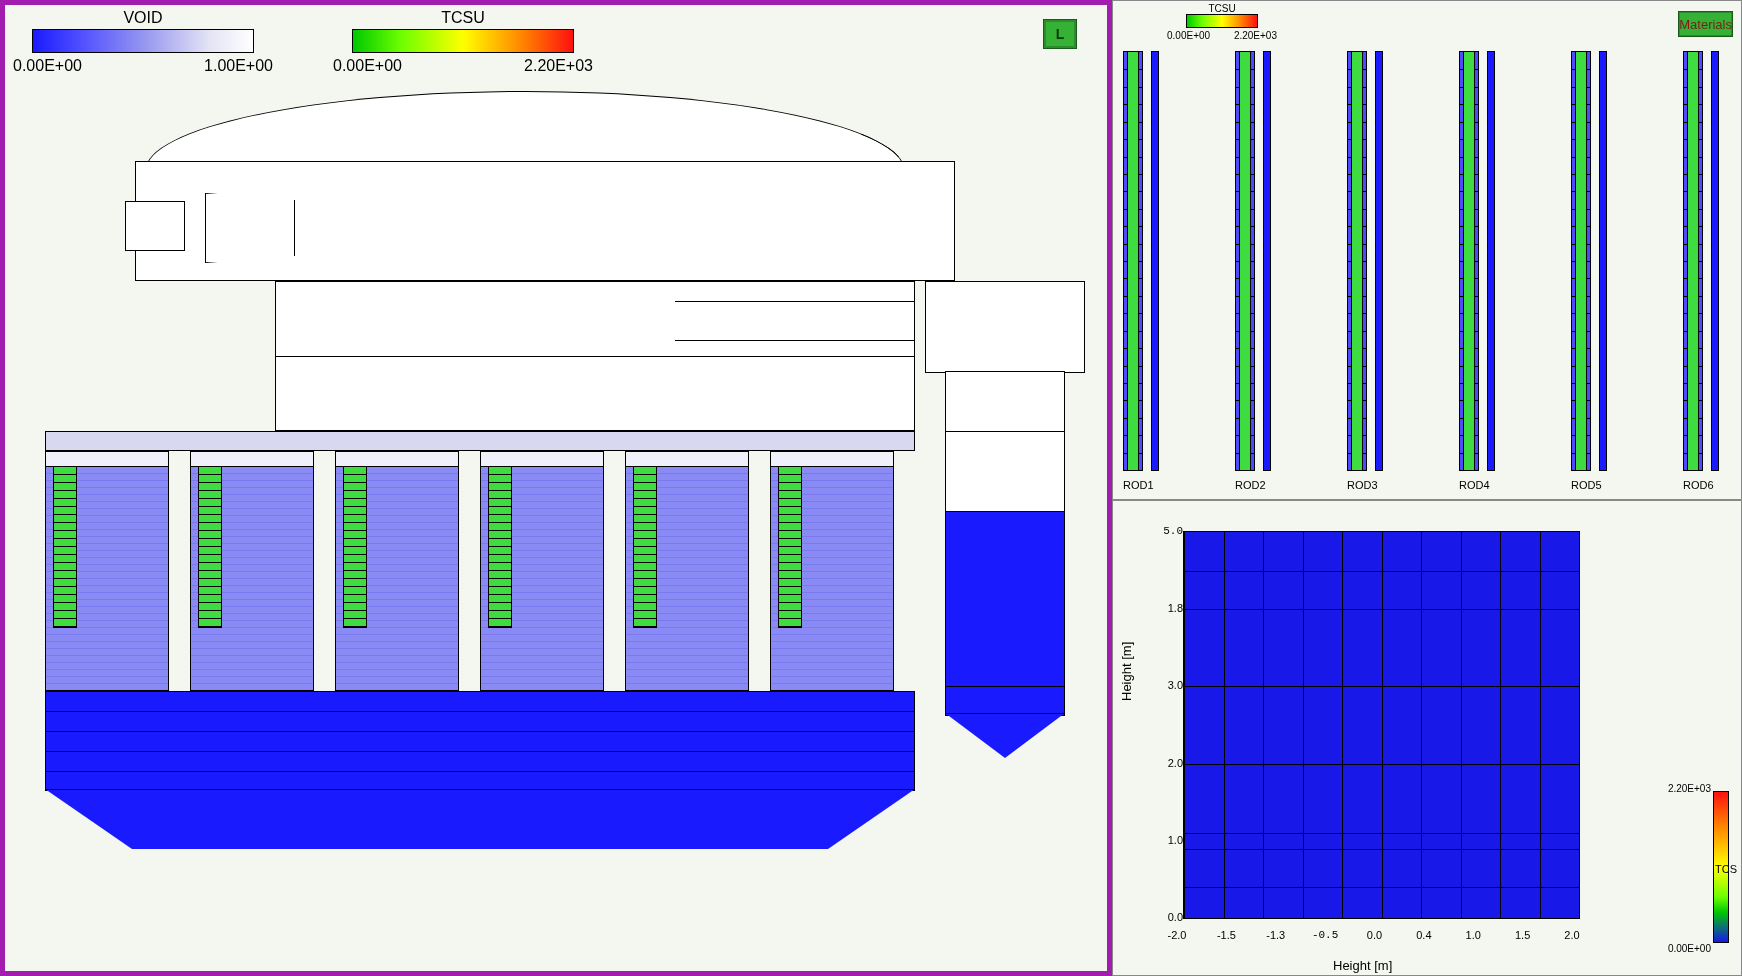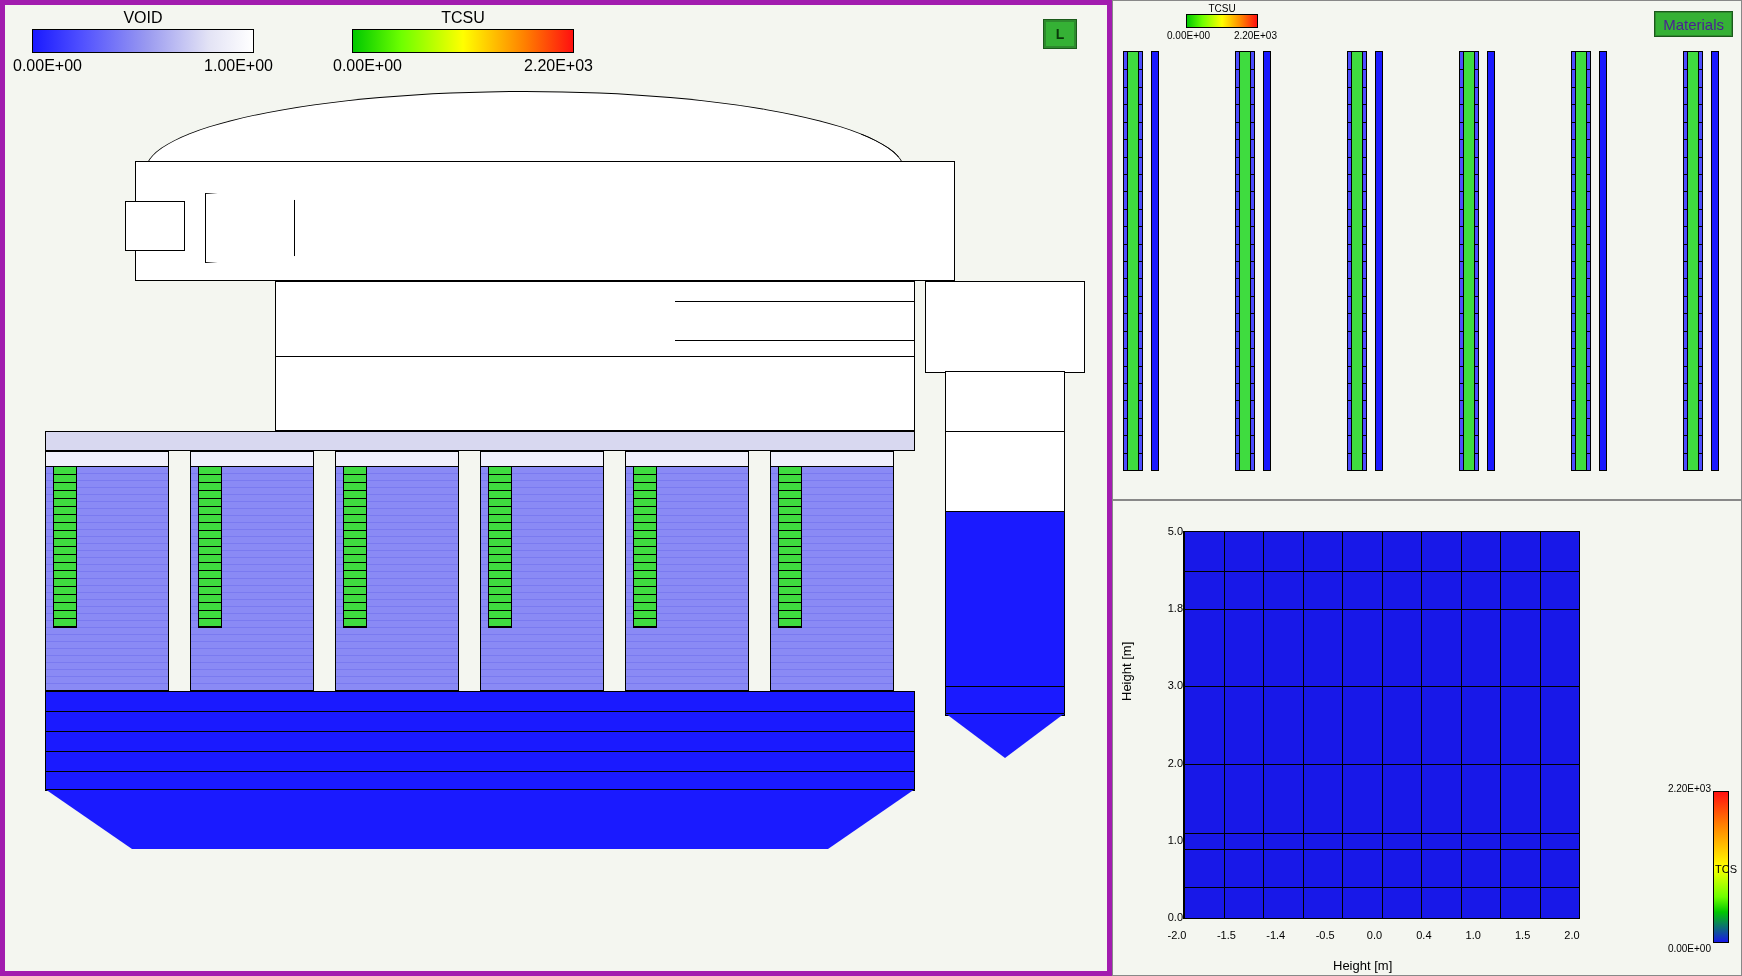--- a/index.html
+++ b/index.html
@@ -9,21 +9,21 @@
 .top-right{height:500px;border:1px solid #888;box-sizing:border-box;position:relative}
 .bottom-right{flex:1;border:1px solid #888;box-sizing:border-box;position:relative}
 .legends{position:absolute;top:0;left:0;display:flex;gap:60px;padding:4px 8px;align-items:flex-start}
 .legend{display:flex;flex-direction:column;align-items:center}
 .legend-title{font-size:16px;margin-bottom:2px}
 .bar{width:220px;height:22px;border:1px solid #000}
 .void-bar{background:linear-gradient(90deg,#1a1aff 0%,#5050ff 22%,#9a9af0 52%,#e3e3f5 80%,#ffffff 100%)}
 .tcsu-bar{background:linear-gradient(90deg,#00c800 0%,#6eff00 22%,#ffff00 50%,#ff8000 78%,#ff1010 100%)}
 .bar-labels{width:260px;display:flex;justify-content:space-between;font-size:16px;margin-top:4px}
 .l-btn{position:absolute;top:14px;right:30px;width:32px;height:28px;background:#35b135;border:1px solid #1a5a1a;box-shadow:inset 0 0 0 2px #2e8b2e;display:flex;align-items:center;justify-content:center;font-weight:bold;color:#0a3a0a;font-size:14px;cursor:pointer}
-.mat-btn{position:absolute;top:10px;right:8px;height:24px;padding:0 8px;background:#35b135;border:1px solid #1a5a1a;box-shadow:inset 0 0 0 1px #2e8b2e;display:flex;align-items:center;font-size:15px;color:#4c1d95;cursor:pointer}
+.mat-btn{position:absolute;top:10px;right:8px;height:24px;padding:0 0;background:#35b135;border:1px solid #1a5a1a;box-shadow:inset 0 0 0 1px #2e8b2e;display:flex;align-items:center;font-size:13px;color:#7f1d1d;cursor:pointer}
 .tr-legend{position:absolute;top:2px;left:54px;display:flex;flex-direction:column;align-items:center;font-size:10px}
 .tr-legend .bar{width:70px;height:12px}
 .tr-labels{width:110px;display:flex;justify-content:space-between;font-size:10px;margin-top:2px}
 .rods{position:absolute;top:50px;left:10px;right:10px;bottom:28px;display:flex;justify-content:space-between}
 .rod-pair{width:48px;height:100%;position:relative}
 .rod-green{position:absolute;top:0;bottom:0;left:0;width:18px;background:#4c4cff;border:1px solid #000}
 .rod-green::after{content:"";position:absolute;left:3px;right:3px;top:0;bottom:0;background:#3fdc3f;border-left:1px solid #000;border-right:1px solid #000}
 .rod-blue{position:absolute;top:0;bottom:0;left:28px;width:6px;background:#1a1aff;border:1px solid #000}
 .seg{position:absolute;left:0;right:0;height:1px;background:#000}
 .rod-labels{position:absolute;left:10px;right:10px;bottom:8px;display:flex;justify-content:space-between;font-size:11px}
@@ -321,31 +321,39 @@
               <div class="seg" style="top: 75%;"></div>
               <div class="seg" style="top: 79.1667%;"></div>
               <div class="seg" style="top: 83.3333%;"></div>
               <div class="seg" style="top: 87.5%;"></div>
               <div class="seg" style="top: 91.6667%;"></div>
               <div class="seg" style="top: 95.8333%;"></div>
             </div>
             <div class="rod-blue"></div>
           </div>
         </div>
+      <div class="rod-labels">
+          <span>ROD1</span>
+          <span>ROD2</span>
+          <span>ROD3</span>
+          <span>ROD4</span>
+          <span>ROD5</span>
+          <span>ROD6</span>
+        </div>
     </div>
 
     <div class="bottom-right">
       <div class="ylabel">Height [m]</div>
       <div class="axis-y">
           <div class="tick" style="top: 100%;">0.0</div>
           <div class="tick" style="top: 80%;">1.0</div>
           <div class="tick" style="top: 60%;">2.0</div>
           <div class="tick" style="top: 40%;">3.0</div>
           <div class="tick" style="top: 20%;">1.8</div>
-          <div class="tick" style="top: 0%;">5.0</div>
+          <div class="tick" style="top: 0%; font-family: Liberation Mono, monospace;">5.0</div>
         </div>
       <div class="heatmap">
           <div class="gridline" style="top: 0px; bottom: 0px; width: 1px; left: 0%;"></div>
           <div class="gridline" style="top: 0px; bottom: 0px; width: 1px; left: 10%;"></div>
           <div class="gridline" style="top: 0px; bottom: 0px; width: 1px; left: 20%;"></div>
           <div class="gridline" style="top: 0px; bottom: 0px; width: 1px; left: 30%;"></div>
           <div class="gridline" style="top: 0px; bottom: 0px; width: 1px; left: 40%;"></div>
           <div class="gridline" style="top: 0px; bottom: 0px; width: 1px; left: 50%;"></div>
           <div class="gridline" style="top: 0px; bottom: 0px; width: 1px; left: 60%;"></div>
           <div class="gridline" style="top: 0px; bottom: 0px; width: 1px; left: 70%;"></div>
@@ -357,22 +365,22 @@
           <div class="gridline" style="left: 0px; right: 0px; height: 1px; top: 82%;"></div>
           <div class="gridline" style="left: 0px; right: 0px; height: 1px; top: 78%;"></div>
           <div class="gridline" style="left: 0px; right: 0px; height: 1px; top: 60%;"></div>
           <div class="gridline" style="left: 0px; right: 0px; height: 1px; top: 40%;"></div>
           <div class="gridline" style="left: 0px; right: 0px; height: 1px; top: 20%;"></div>
           <div class="gridline" style="left: 0px; right: 0px; height: 1px; top: 10%;"></div>
         </div>
       <div class="axis-x">
           <div class="tick" style="left: 0%;">-2.0</div>
           <div class="tick" style="left: 12.5%;">-1.5</div>
-          <div class="tick" style="left: 25%;">-1.4</div>
-          <div class="tick" style="left: 37.5%;">-0.5</div>
+          <div class="tick" style="left: 25%;">-1.3</div>
+          <div class="tick" style="left: 37.5%; font-family: Liberation Mono, monospace;">-0.5</div>
           <div class="tick" style="left: 50%;">0.0</div>
           <div class="tick" style="left: 62.5%;">0.4</div>
           <div class="tick" style="left: 75%;">1.0</div>
           <div class="tick" style="left: 87.5%;">1.5</div>
           <div class="tick" style="left: 100%;">2.0</div>
         </div>
       <div class="xlabel">Height [m]</div>
       <div class="cbar"></div>
       <div class="cbar-top">2.20E+03</div>
       <div class="cbar-bot">0.00E+00</div>

